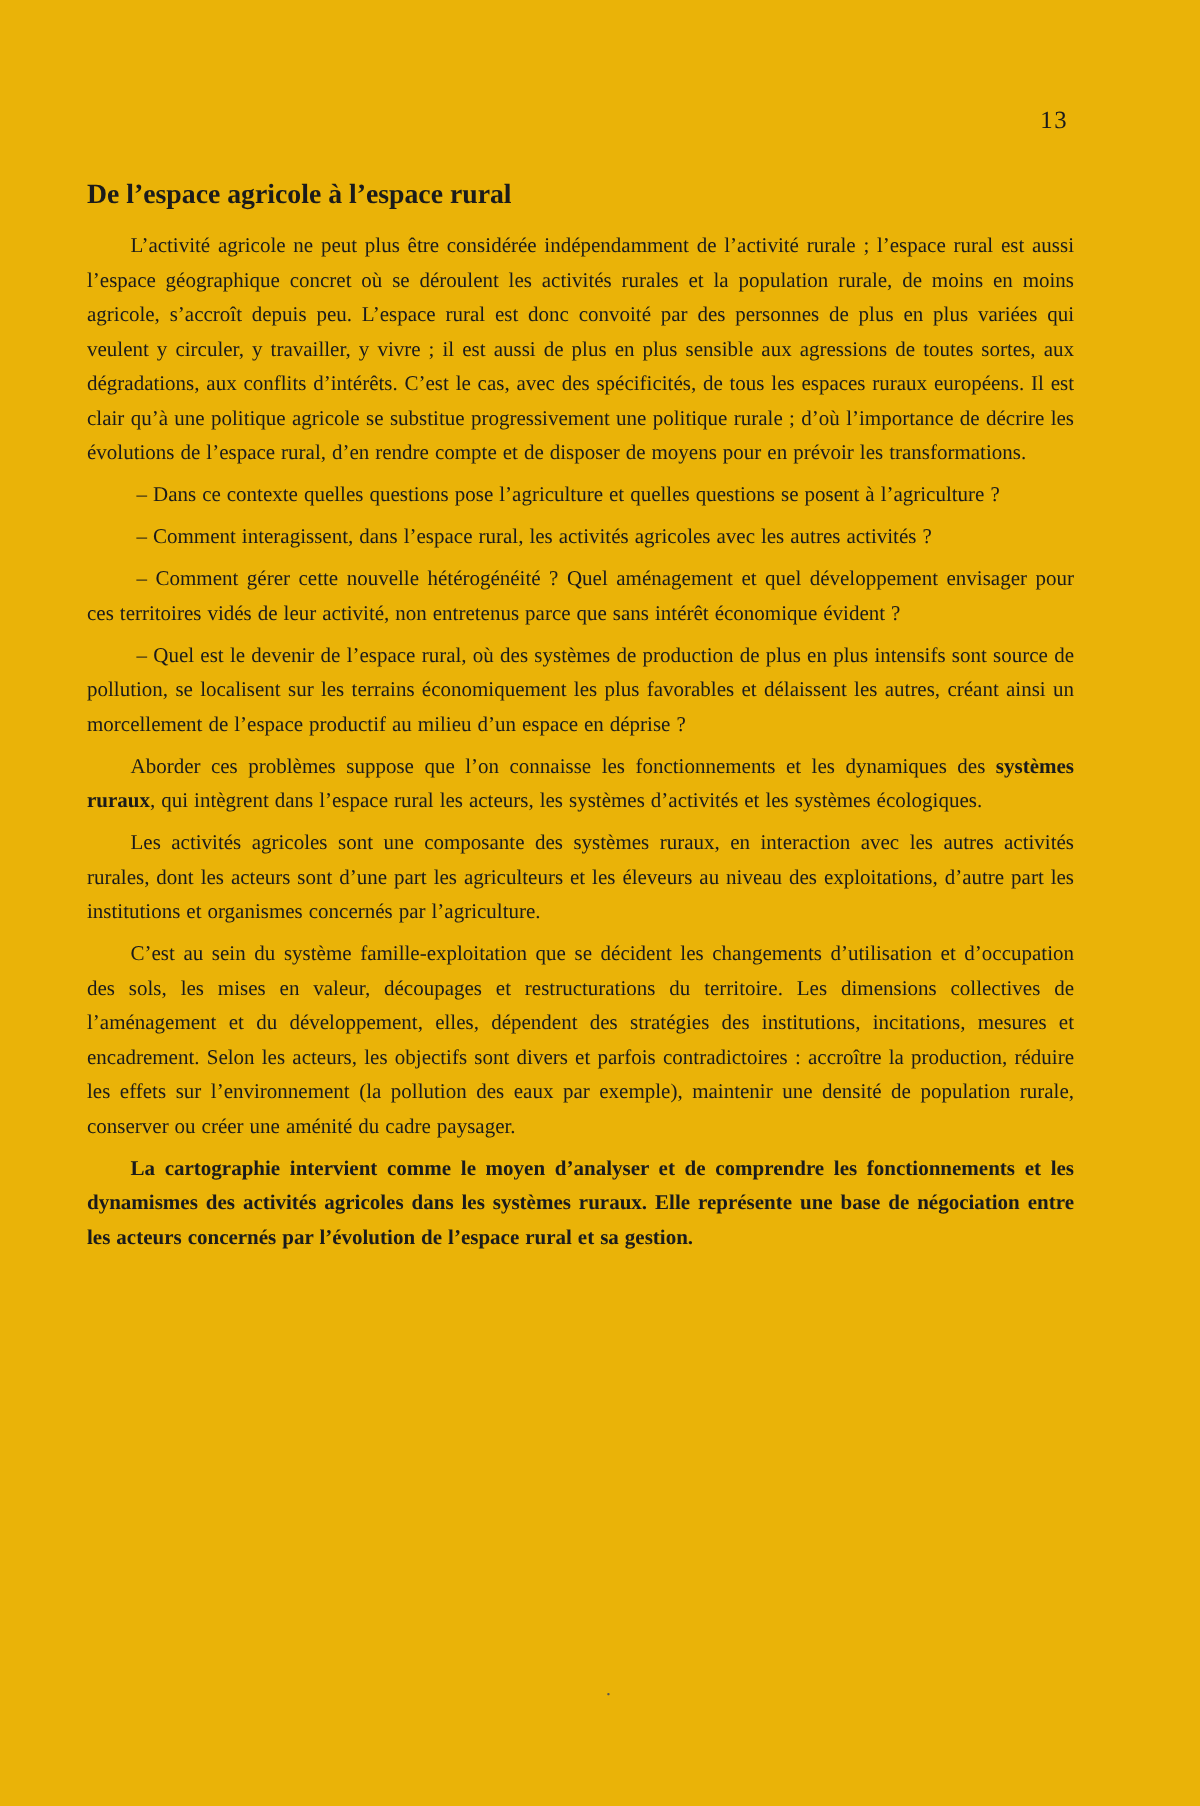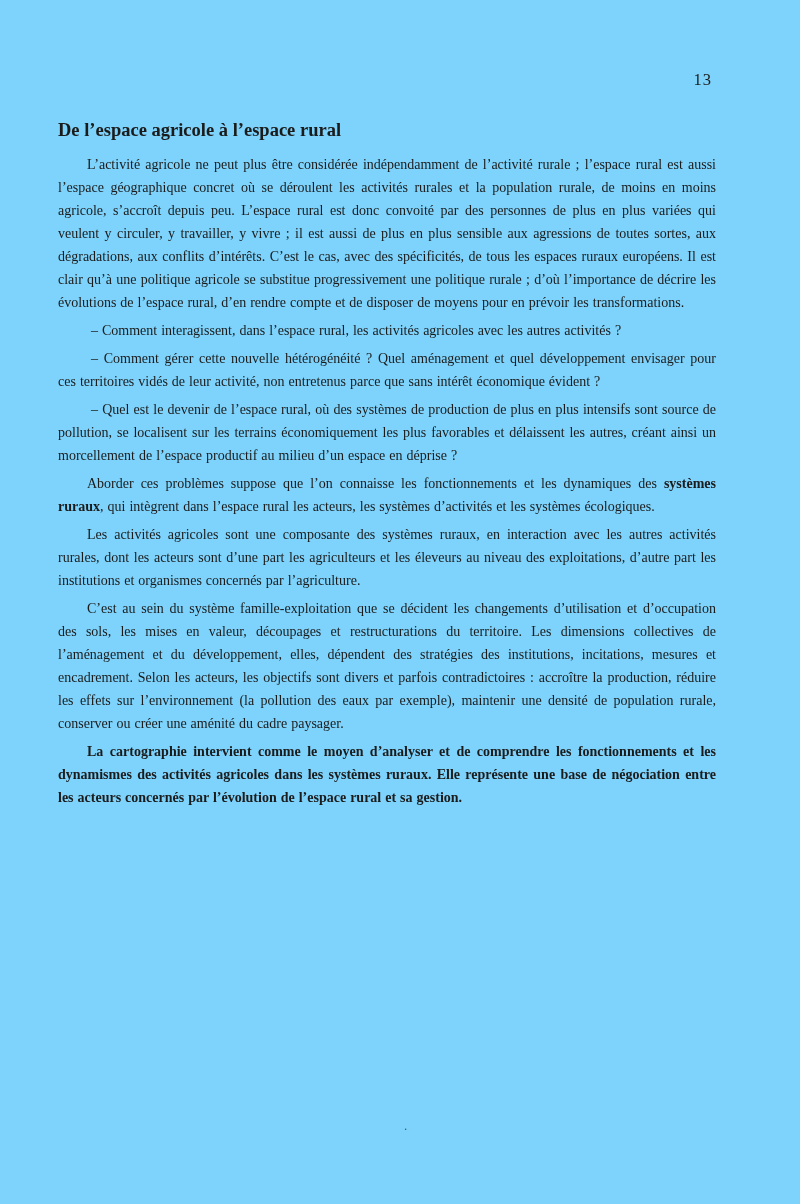--- a/index.html
+++ b/index.html
@@ -4,21 +4,21 @@
 <style>
   html, body {
     margin: 0;
     padding: 0;
     background: #ffffff;
   }
   .page {
     position: relative;
     width: 800px;
     height: 1204px;
-    background: #7dd3fc;
+    background: #eab308;
     font-family: "Liberation Serif", "DejaVu Serif", serif;
     color: #1b1b1b;
     overflow: hidden;
   }
   .page-number {
     position: absolute;
     top: 70px;
     right: 88px;
     font-size: 16.5px;
     letter-spacing: 1px;
@@ -65,20 +65,21 @@
 <body>
 
 <div class="page">
   <div class="page-number">13</div>
 
   <div class="content">
     <h1 class="heading">De l’espace agricole à l’espace rural</h1>
 
     <div id="page-body">
         <p class="para body"><span>L’activité agricole ne peut plus être considérée indépendamment de l’activité rurale&nbsp;; l’espace rural est aussi l’espace géographique concret où se déroulent les activités rurales et la population rurale, de moins en moins agricole, s’accroît depuis peu. L’espace rural est donc convoité par des personnes de plus en plus variées qui veulent y circuler, y travailler, y vivre&nbsp;; il est aussi de plus en plus sensible aux agressions de toutes sortes, aux dégradations, aux conflits d’intérêts. C’est le cas, avec des spécificités, de tous les espaces ruraux européens. Il est clair qu’à une politique agricole se substitue progressivement une politique rurale&nbsp;; d’où l’importance de décrire les évolutions de l’espace rural, d’en rendre compte et de disposer de moyens pour en prévoir les transformations.</span></p>
+        <p class="para dash"><span>– Dans ce contexte quelles questions pose l’agriculture et quelles questions se posent à l’agriculture&nbsp;?</span></p>
         <p class="para dash"><span>– Comment interagissent, dans l’espace rural, les activités agricoles avec les autres activités&nbsp;?</span></p>
         <p class="para dash"><span>– Comment gérer cette nouvelle hétérogénéité&nbsp;? Quel aménagement et quel développement envisager pour ces territoires vidés de leur activité, non entretenus parce que sans intérêt économique évident&nbsp;?</span></p>
         <p class="para dash"><span>– Quel est le devenir de l’espace rural, où des systèmes de production de plus en plus intensifs sont source de pollution, se localisent sur les terrains économiquement les plus favorables et délaissent les autres, créant ainsi un morcellement de l’espace productif au milieu d’un espace en déprise&nbsp;?</span></p>
         <p class="para body"><span>Aborder ces problèmes suppose que l’on connaisse les fonctionnements et les dynamiques des </span><span class="b">systèmes ruraux</span><span>, qui intègrent dans l’espace rural les acteurs, les systèmes d’activités et les systèmes écologiques.</span></p>
         <p class="para body"><span>Les activités agricoles sont une composante des systèmes ruraux, en interaction avec les autres activités rurales, dont les acteurs sont d’une part les agriculteurs et les éleveurs au niveau des exploitations, d’autre part les institutions et organismes concernés par l’agriculture.</span></p>
         <p class="para body"><span>C’est au sein du système famille-exploitation que se décident les changements d’utilisation et d’occupation des sols, les mises en valeur, découpages et restructurations du territoire. Les dimensions collectives de l’aménagement et du développement, elles, dépendent des stratégies des institutions, incitations, mesures et encadrement. Selon les acteurs, les objectifs sont divers et parfois contradictoires&nbsp;: accroître la production, réduire les effets sur l’environnement (la pollution des eaux par exemple), maintenir une densité de population rurale, conserver ou créer une aménité du cadre paysager.</span></p>
         <p class="para bold-final"><span class="b">La cartographie intervient comme le moyen d’analyser et de comprendre les fonctionnements et les dynamismes des activités agricoles dans les systèmes ruraux. Elle représente une base de négociation entre les acteurs concernés par l’évolution de l’espace rural et sa gestion.</span></p>
       </div>
   </div>
 

